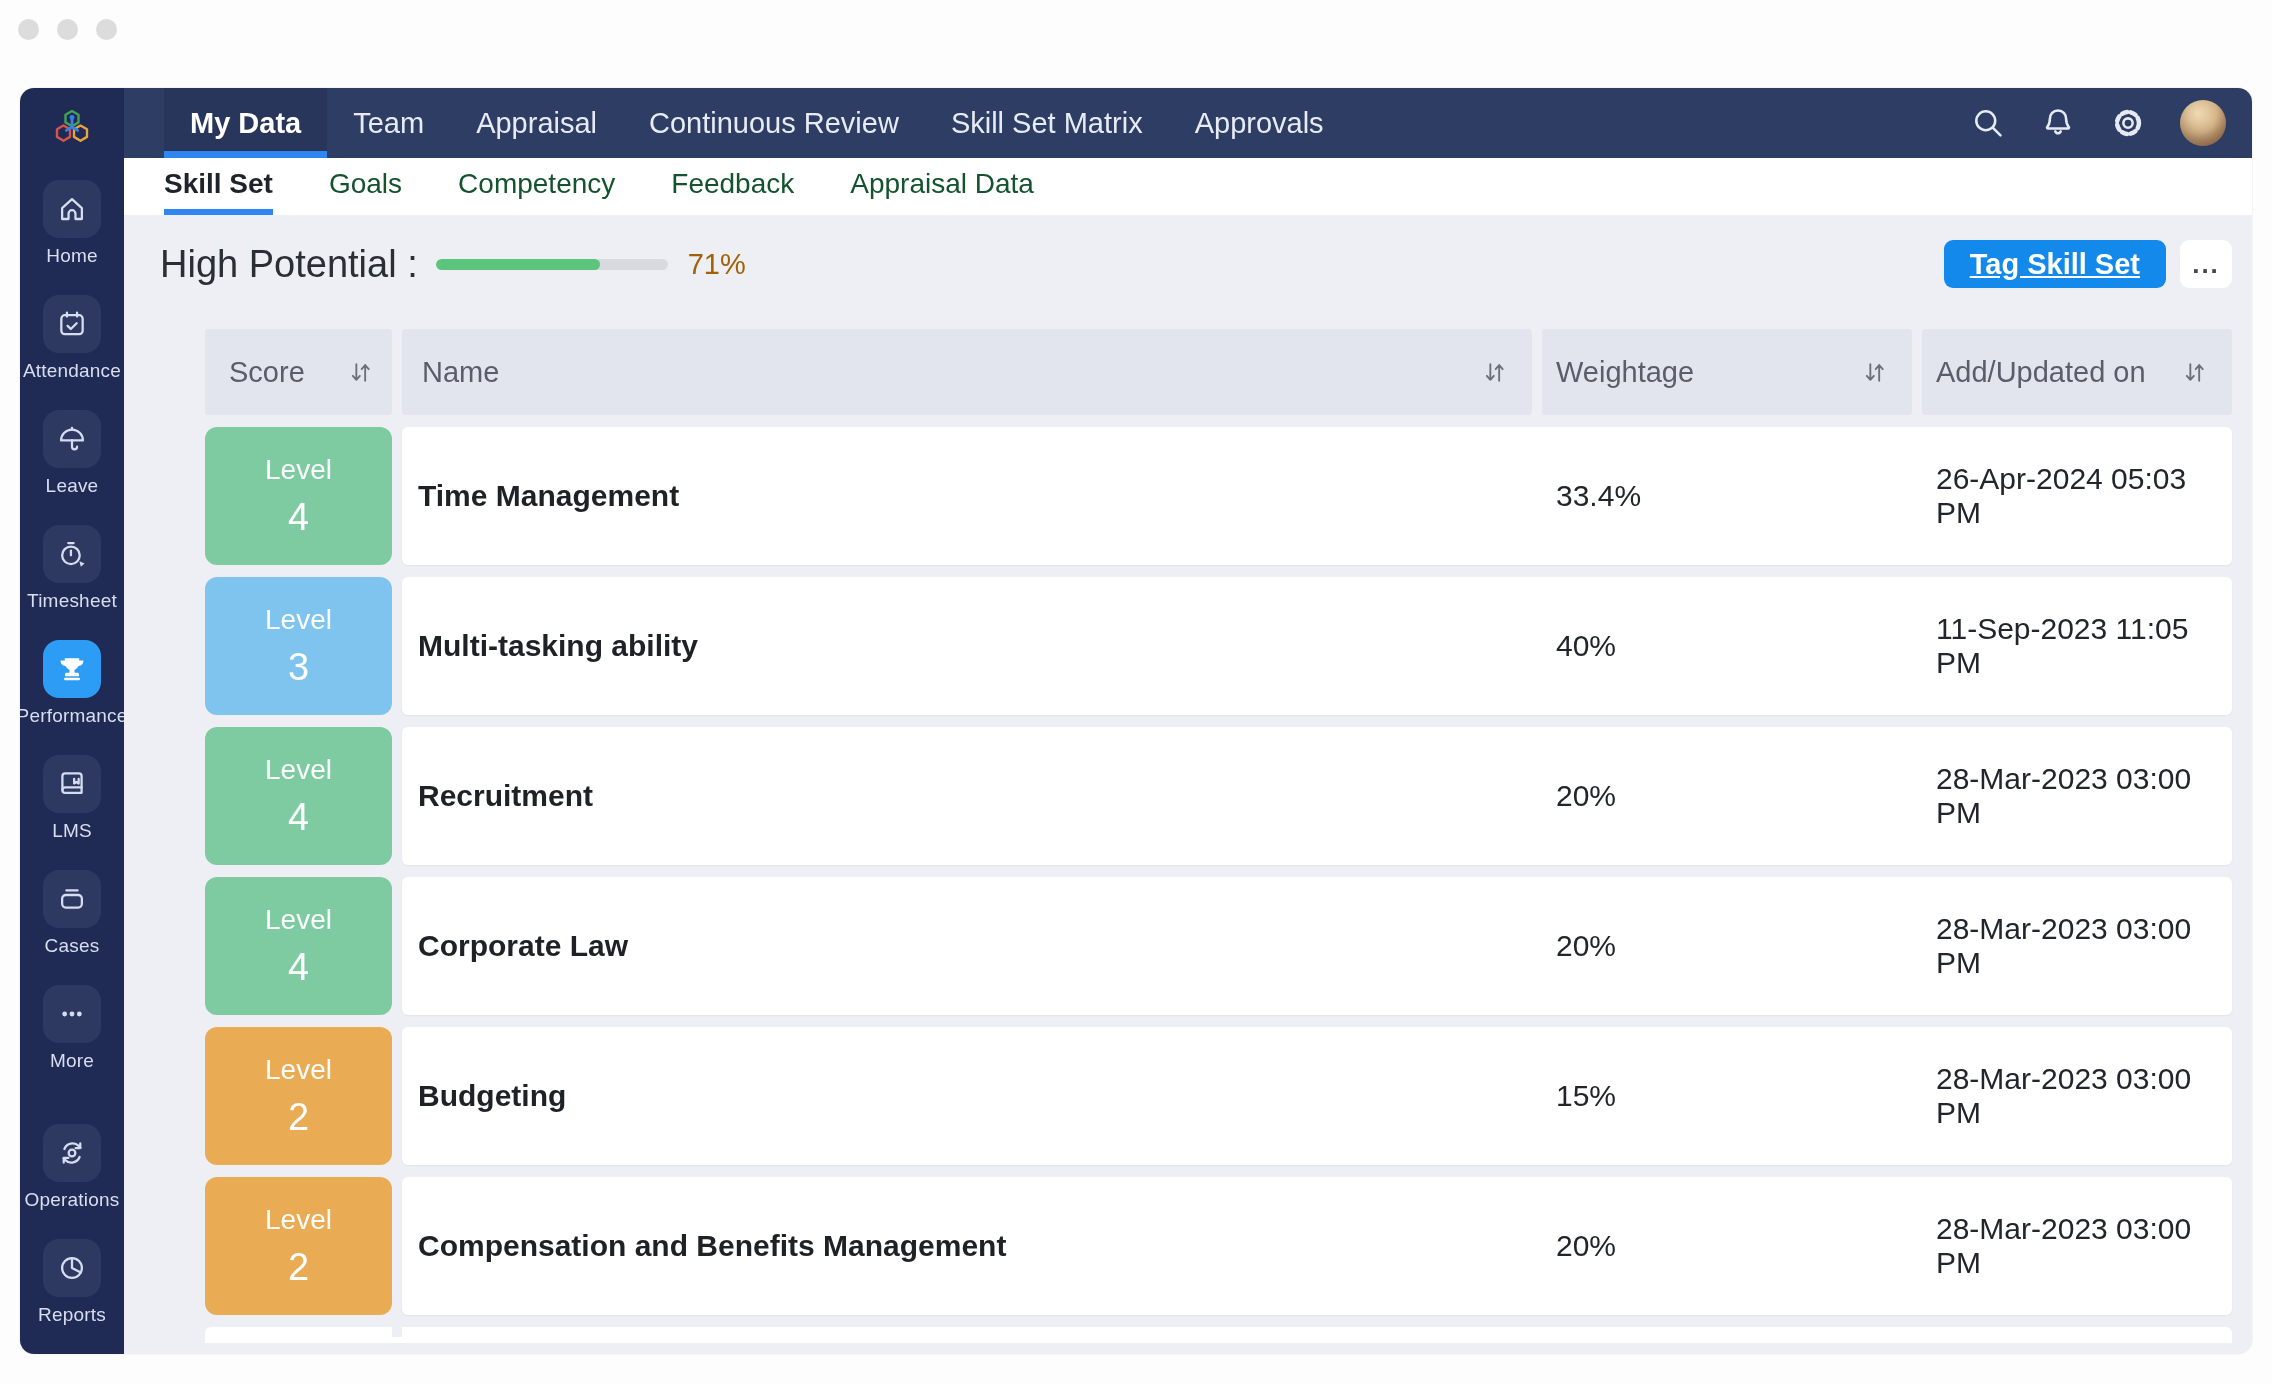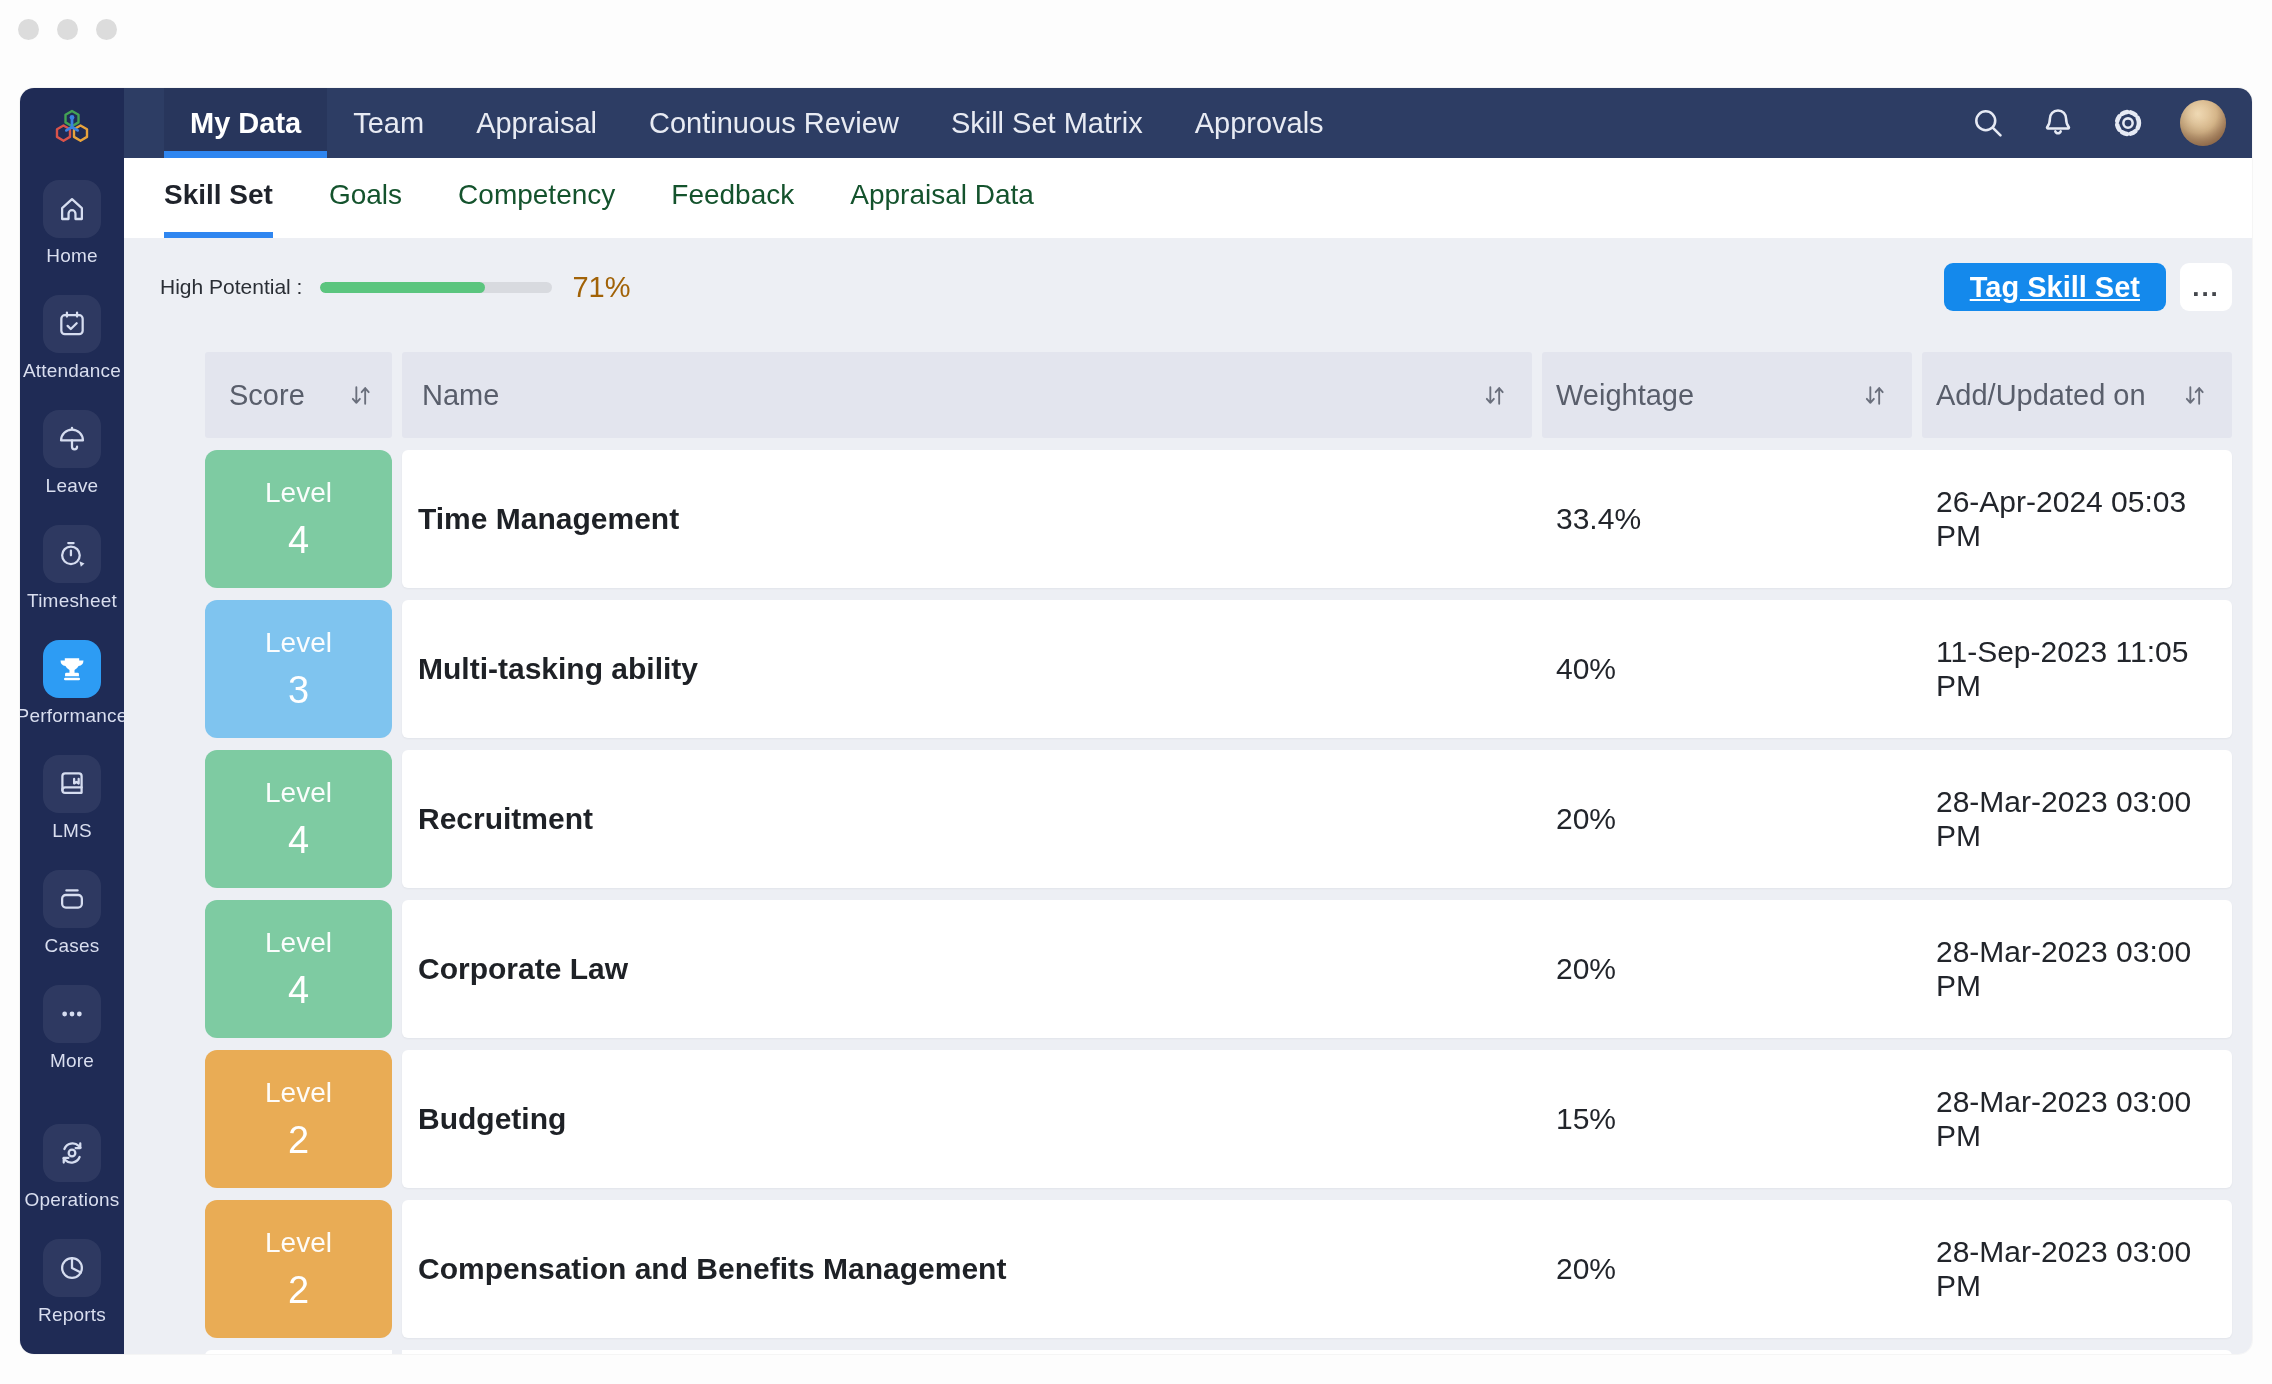--- a/index.html
+++ b/index.html
@@ -22,28 +22,28 @@
   
   .main{flex:1;display:flex;flex-direction:column;min-width:0;}
   .topbar{height:70px;background:#2D3D64;display:flex;align-items:stretch;padding-left:40px;flex-shrink:0;}
   .nav-item{display:flex;align-items:center;padding:0 26px;color:#E8EBF3;font-size:29px;cursor:pointer;}
   .nav-item.active{background:#28365C;color:#FFFFFF;font-weight:bold;box-shadow:inset 0 -7px 0 #2F86F0;}
   .topbar-right{margin-left:auto;display:flex;align-items:center;gap:34px;padding-right:26px;}
   .tb-icon{width:36px;height:36px;display:flex;align-items:center;justify-content:center;cursor:pointer;}
   .avatar{width:46px;height:46px;border-radius:50%;cursor:pointer;
     background:radial-gradient(circle at 38% 30%,#EFD9B4 0%,#D9B98C 45%,#A9805C 78%,#7D5A41 100%);
     box-shadow:inset 0 -10px 14px rgba(90,60,40,.35);}
-  .subtabs{height:80px;background:#FFFFFF;display:flex;align-items:stretch;padding-left:40px;flex-shrink:0;}
+  .subtabs{height:57px;background:#FFFFFF;display:flex;align-items:stretch;padding-left:40px;flex-shrink:0;}
   .subtab{display:flex;align-items:center;margin-right:56px;font-size:28px;color:#14532d;cursor:pointer;
     border-bottom:6px solid transparent;box-sizing:border-box;}
   .subtab.active{color:#1F232B;font-weight:bold;border-bottom-color:#2F86F0;}
   
   .content{flex:1;background:#EDEFF4;padding:0 20px 0 36px;box-sizing:border-box;overflow:hidden;}
   .potential-row{margin-top:24px;height:50px;display:flex;align-items:center;}
-  .potential-label{font-size:21px;color:#2A2E35;}
+  .potential-label{font-size:38px;color:#2A2E35;}
   .progress{width:232px;height:11px;border-radius:6px;background:#D8DADF;margin:0 20px 0 18px;overflow:hidden;}
   .progress .fill{height:100%;border-radius:6px;background:#5BC57E;}
   .potential-pct{font-size:29px;color:#a16207;}
   .toolbar{margin-left:auto;display:flex;gap:14px;align-items:center;}
   .btn-primary{background:#1489EC;color:#fff;font-size:29px;font-weight:bold;border:none;border-radius:9px;
     height:48px;padding:0 26px;cursor:pointer;font-family:inherit;text-decoration:underline;}
   .btn-more{background:#FFFFFF;color:#44474D;border:none;border-radius:9px;height:48px;width:52px;
     font-size:26px;font-weight:bold;letter-spacing:2px;cursor:pointer;line-height:10px;font-family:inherit;}
   
   .table{margin-top:40px;padding-left:45px;}

